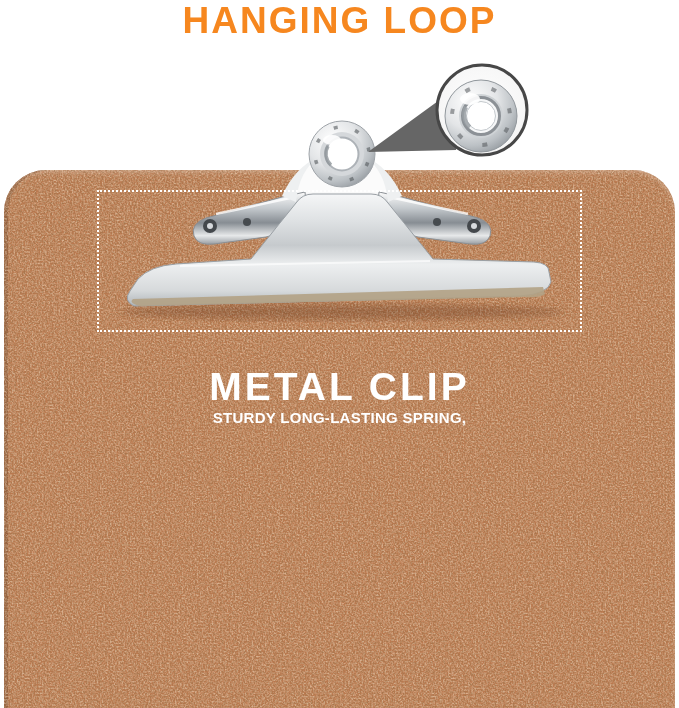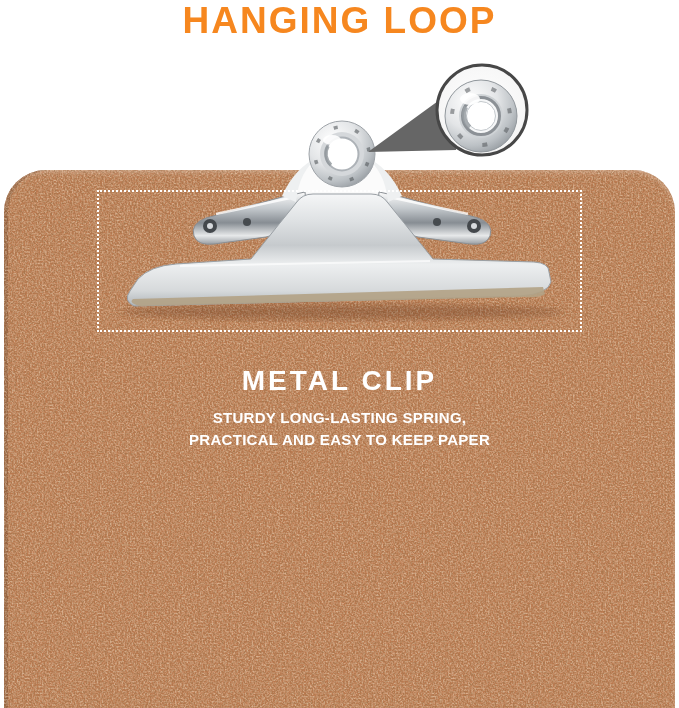--- a/index.html
+++ b/index.html
@@ -40,21 +40,21 @@
   .clip-svg{position:absolute;left:95px;top:110px;width:480px;height:215px;}
   .callout-svg{position:absolute;left:348px;top:53px;width:196px;height:119px;}
   
   .dash-box{
     position:absolute;left:97px;top:190px;width:485px;height:142px;
     border:2px dotted var(--text-white);
   }
   
   .clip-title{
     position:absolute;top:367px;left:0;width:100%;
-    text-align:center;font-weight:bold;font-size:28px;line-height:1;
+    text-align:center;font-weight:bold;font-size:39px;line-height:1;
     letter-spacing:3px;color:var(--text-white);white-space:nowrap;
   }
   .clip-line{
     position:absolute;left:0;width:100%;
     text-align:center;font-weight:bold;font-size:15px;line-height:1;
     letter-spacing:.3px;color:var(--text-white);white-space:nowrap;
   }
   .clip-line1{top:410px;}
   .clip-line2{top:432px;}
 </style>
@@ -146,21 +146,20 @@
       <circle cx="342" cy="154" r="16.5" fill="#ffffff" stroke="#adb2b7" stroke-width="2"></circle>
       <path d="M 331 165 A 15 15 0 0 1 328 146" stroke="#8f959a" stroke-width="3.5" fill="none" opacity="0.8"></path>
       <ellipse cx="332" cy="140" rx="9" ry="5" fill="#ffffff" opacity="0.9"></ellipse>
     </g>
   </svg>
 
   <div class="dash-box"></div>
 
   <div class="clip-title">METAL CLIP</div>
   <div class="clip-line clip-line1">STURDY LONG-LASTING SPRING,</div>
-  <div class="clip-line clip-line2">PRACTICAL AND EASY TO KEEP PAPER</div>
 
   <svg class="callout-svg" viewBox="348 53 196 119">
     <defs>
       <radialGradient id="ringG2" cx="0.35" cy="0.3" r="0.85">
         <stop offset="0" stop-color="#ffffff"></stop>
         <stop offset="0.45" stop-color="#e3e5e7"></stop>
         <stop offset="0.72" stop-color="#bcc1c5"></stop>
         <stop offset="1" stop-color="#83898f"></stop>
       </radialGradient>
       <radialGradient id="magBg" cx="0.5" cy="0.45" r="0.75">

